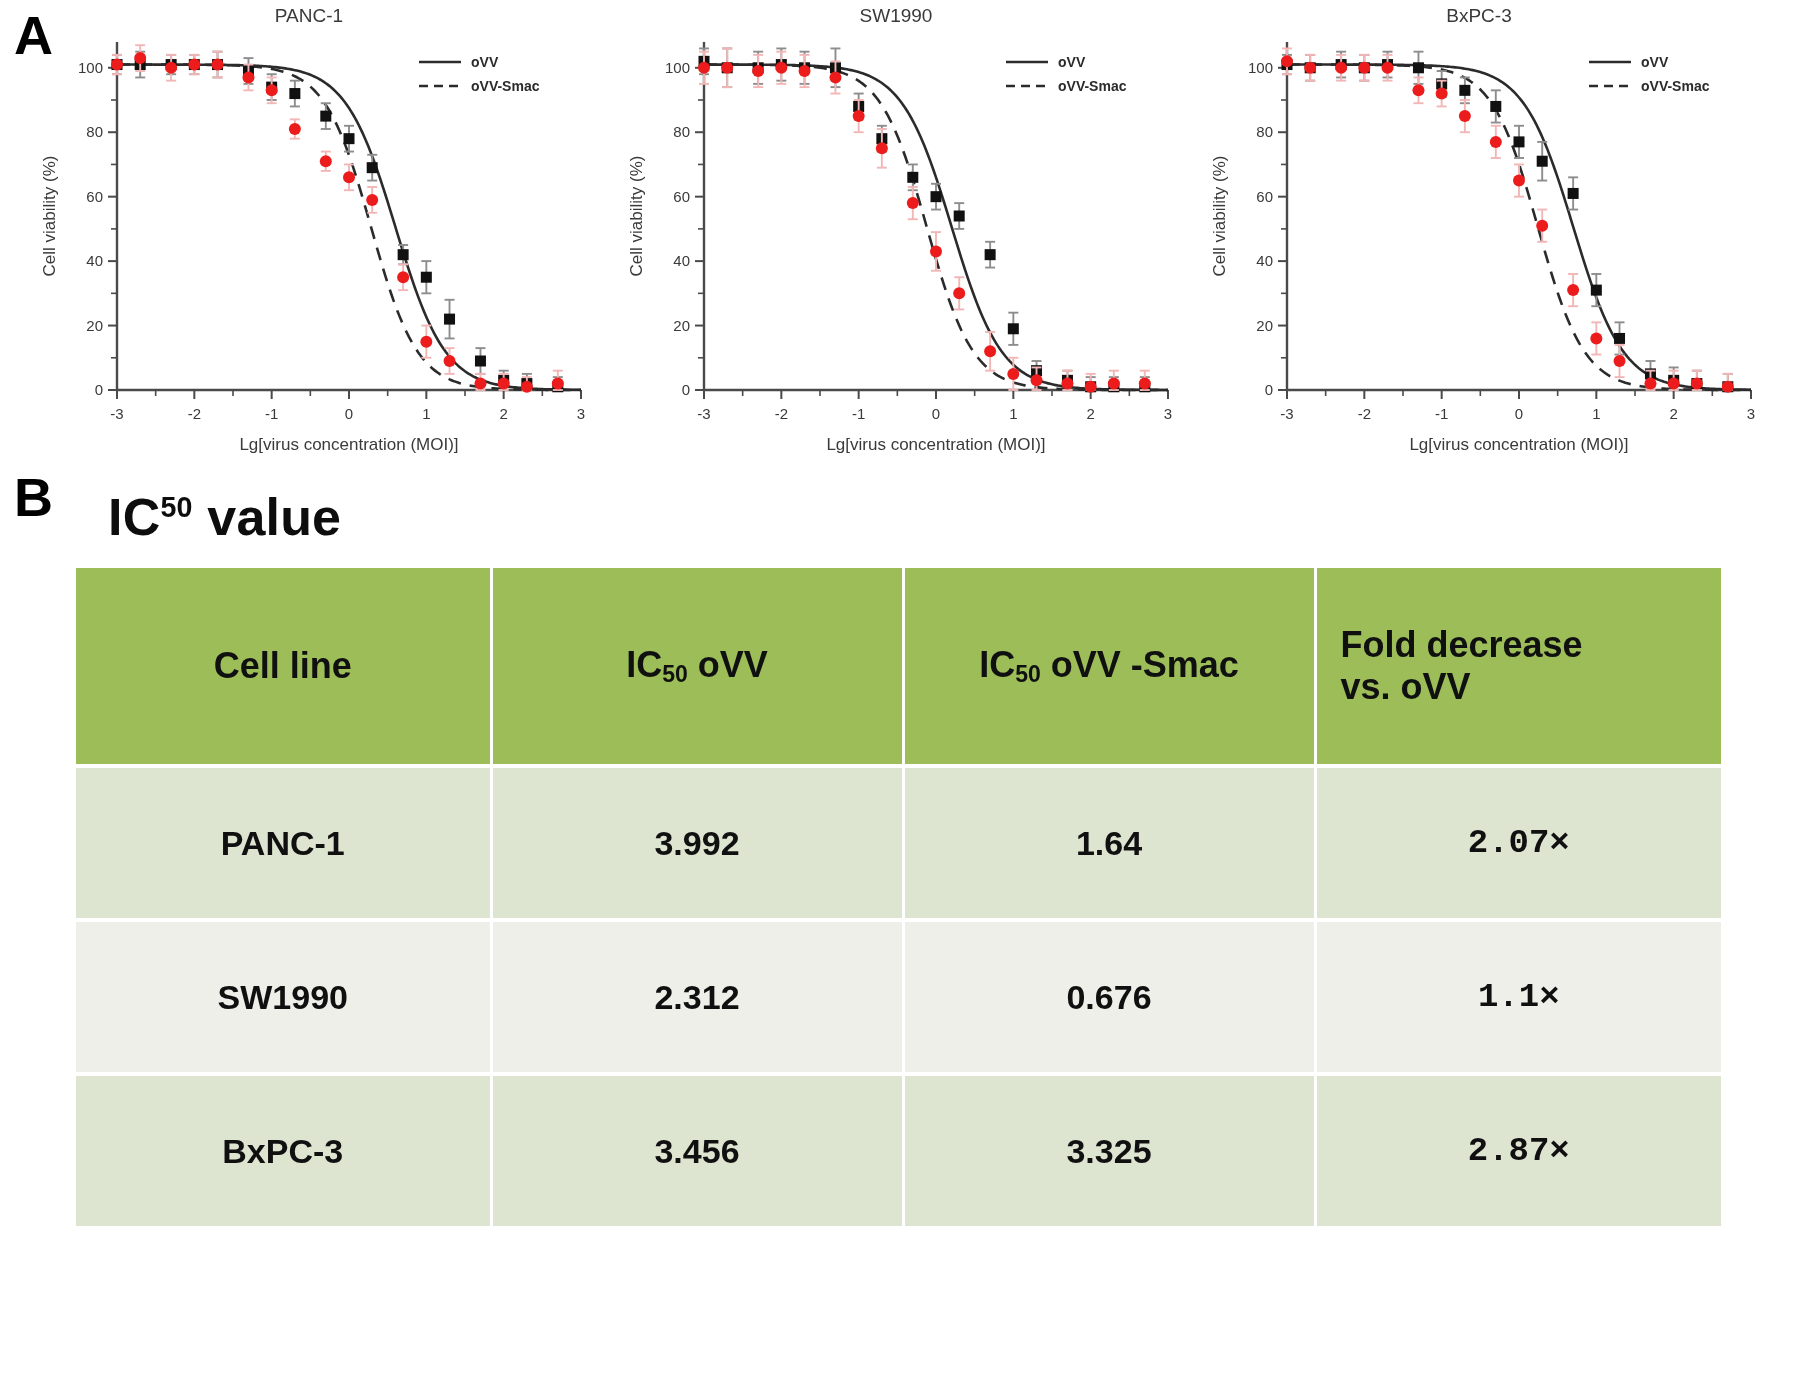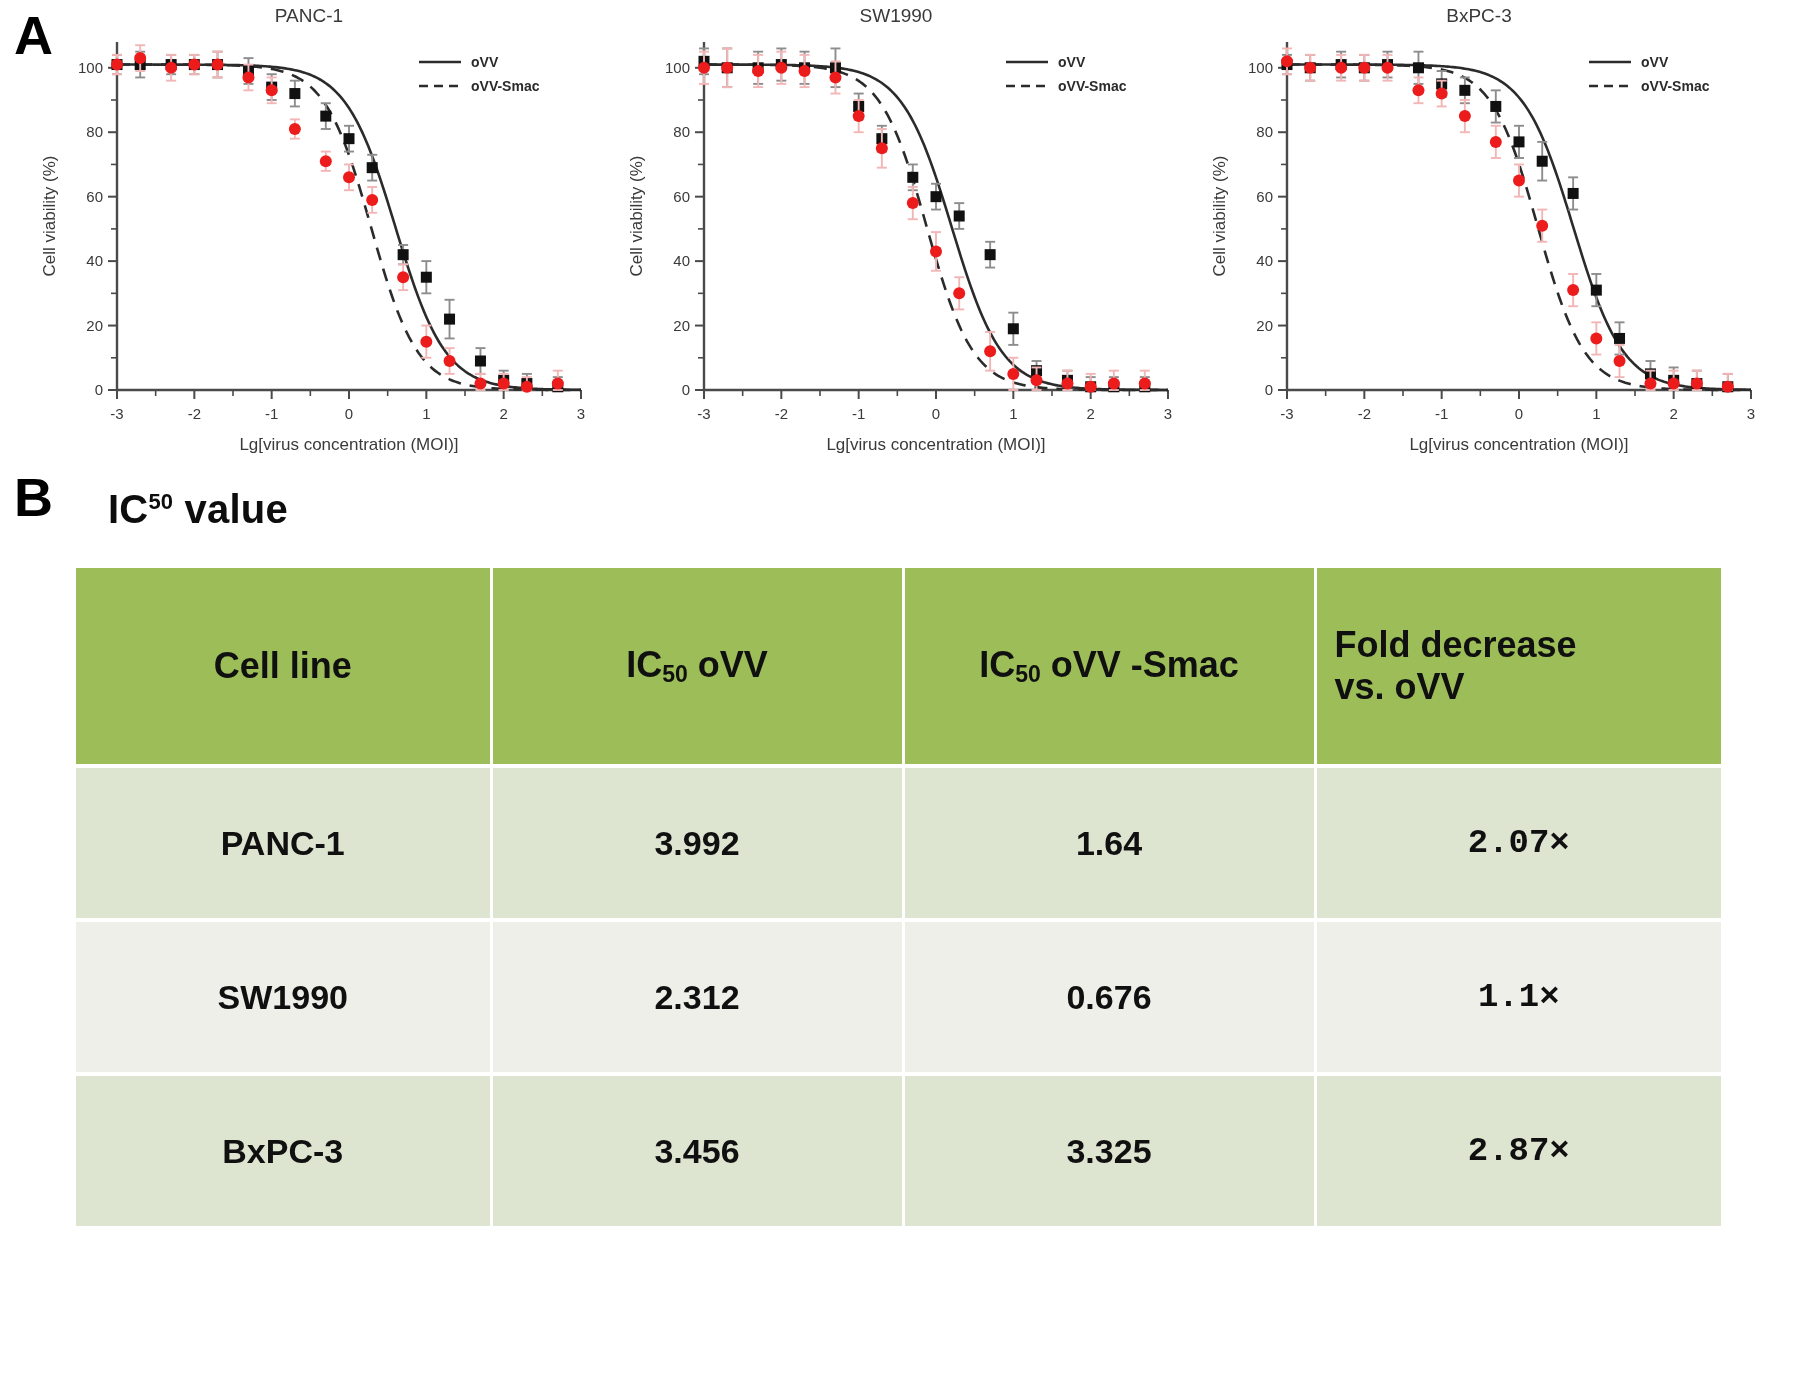--- a/index.html
+++ b/index.html
@@ -67,21 +67,21 @@
   }
   .legend-line-solid{stroke:#2b2b2b;stroke-width:2.6;}
   .legend-line-dashed{stroke:#2b2b2b;stroke-width:2.6;stroke-dasharray:9 6;}
 
   
   #panel-b{
     position:absolute;left:0;top:470px;width:1795px;height:926px;
   }
   #ic50-heading{
     position:absolute;left:108px;top:17px;
-    font-size:40px;font-weight:bold;color:#0d0d0d;
+    font-size:52px;font-weight:bold;color:#0d0d0d;
     font-family:"Liberation Sans", sans-serif;
     letter-spacing:0.2px;
     white-space:nowrap;
   }
   #ic50-heading sup{font-size:0.55em;vertical-align:super;font-weight:bold;}
   #ic50-table{
     position:absolute;left:76px;top:98px;
     width:1645px;
     border-collapse:collapse;
     table-layout:fixed;
@@ -97,21 +97,21 @@
     vertical-align:middle;
     text-align:center;
     font-size:36px;
     font-weight:bold;
     color:#101010;
     padding:0 22px;
     border-right:3px solid #ffffff;
     line-height:1.18;
     font-family:"Liberation Sans", sans-serif;
   }
-  #ic50-table th:last-child{border-right:none;text-align:left;padding-left:18px;}
+  #ic50-table th:last-child{border-right:none;text-align:left;padding-left:24px;}
   #ic50-table th sub{font-size:0.64em;vertical-align:-0.22em;font-weight:bold;}
   #ic50-table td{
     height:148px;
     vertical-align:middle;
     text-align:center;
     font-size:34px;
     font-weight:bold;
     color:#101010;
     border-right:3px solid #ffffff;
     border-top:4px solid #ffffff;

